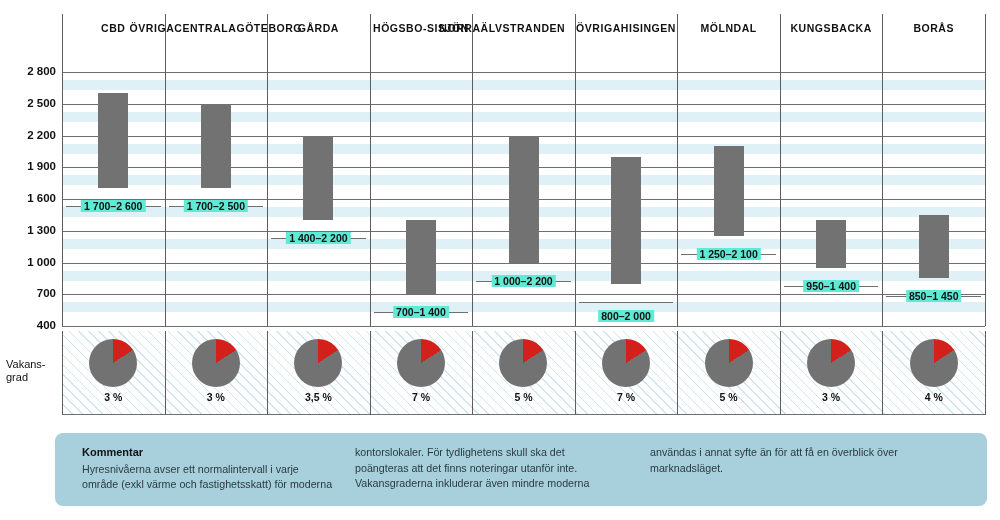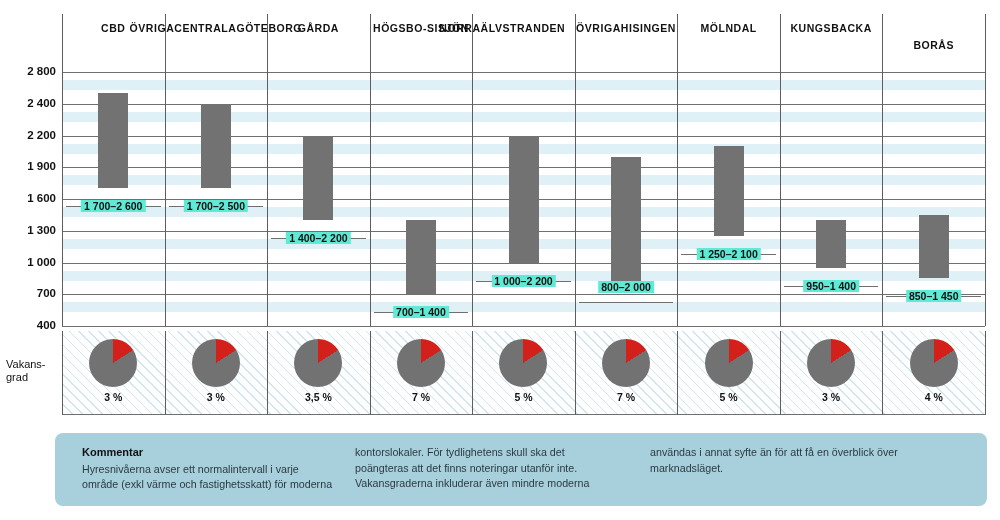--- a/index.html
+++ b/index.html
@@ -82,21 +82,21 @@
   .cmt-title { font-weight:700; color:#111; font-size:11px; margin-bottom:1px; }
   .cmt-body p { margin:0; }
 </style>
 </head>
 <body>
 
 <div id="chart-area">
 
   <div id="yaxis">
       <div class="ytick" style="top: 0px;">2 800</div>
-      <div class="ytick" style="top: 31.75px;">2 400</div>
+      <div class="ytick" style="top: 31.75px;">2 500</div>
       <div class="ytick" style="top: 63.5px;">2 200</div>
       <div class="ytick" style="top: 95.25px;">1 900</div>
       <div class="ytick" style="top: 127px;">1 600</div>
       <div class="ytick" style="top: 158.75px;">1 300</div>
       <div class="ytick" style="top: 190.5px;">1 000</div>
       <div class="ytick" style="top: 222.25px;">700</div>
       <div class="ytick" style="top: 254px;">400</div>
     </div>
 
   <div id="plot">
@@ -157,21 +157,21 @@
         <span>ÖVRIGA</span>
         <br>
         <span>HISINGEN</span>
       </div>
       <div class="col-head" style="left: 677.333px; width: 102.556px;">
         <span>MÖLNDAL</span>
       </div>
       <div class="col-head" style="left: 779.889px; width: 102.556px;">
         <span>KUNGSBACKA</span>
       </div>
-      <div class="col-head" style="left: 882.444px; width: 102.556px; align-items: center;">
+      <div class="col-head" style="left: 882.444px; width: 102.556px;">
         <span>BORÅS</span>
       </div>
     </div>
 
   <div id="bars-layer">
       <div class="bar" style="left: 98.2778px; top: 93.1667px; width: 30px; height: 95.25px;"></div>
       <div class="range-rule" style="left: 66px; width: 94.5556px; top: 206.417px;"></div>
       <div class="range-label" style="left: 113.278px; top: 200.417px; transform: translateX(-50%);">1 700–2 600</div>
       <div class="bar" style="left: 200.833px; top: 103.75px; width: 30px; height: 84.6667px;"></div>
       <div class="range-rule" style="left: 168.556px; width: 94.5556px; top: 206.417px;"></div>
@@ -180,21 +180,21 @@
       <div class="range-rule" style="left: 271.111px; width: 94.5556px; top: 238.167px;"></div>
       <div class="range-label" style="left: 318.389px; top: 232.167px; transform: translateX(-50%);">1 400–2 200</div>
       <div class="bar" style="left: 405.944px; top: 220.167px; width: 30px; height: 74.0833px;"></div>
       <div class="range-rule" style="left: 373.667px; width: 94.5556px; top: 312.25px;"></div>
       <div class="range-label" style="left: 420.944px; top: 306.25px; transform: translateX(-50%);">700–1 400</div>
       <div class="bar" style="left: 508.5px; top: 135.5px; width: 30px; height: 127px;"></div>
       <div class="range-rule" style="left: 476.222px; width: 94.5556px; top: 280.5px;"></div>
       <div class="range-label" style="left: 523.5px; top: 274.5px; transform: translateX(-50%);">1 000–2 200</div>
       <div class="bar" style="left: 611.056px; top: 156.667px; width: 30px; height: 127px;"></div>
       <div class="range-rule" style="left: 578.778px; width: 94.5556px; top: 301.667px;"></div>
-      <div class="range-label" style="left: 626.056px; top: 281px; transform: translateX(-50%);">800–2 000</div>
+      <div class="range-label" style="left: 626.056px; top: 310px; transform: translateX(-50%);">800–2 000</div>
       <div class="bar" style="left: 713.611px; top: 146.083px; width: 30px; height: 89.9583px;"></div>
       <div class="range-rule" style="left: 681.333px; width: 94.5556px; top: 254.042px;"></div>
       <div class="range-label" style="left: 728.611px; top: 248.042px; transform: translateX(-50%);">1 250–2 100</div>
       <div class="bar" style="left: 816.167px; top: 220.167px; width: 30px; height: 47.625px;"></div>
       <div class="range-rule" style="left: 783.889px; width: 94.5556px; top: 285.792px;"></div>
       <div class="range-label" style="left: 831.167px; top: 279.792px; transform: translateX(-50%);">950–1 400</div>
       <div class="bar" style="left: 918.722px; top: 214.875px; width: 30px; height: 63.5px;"></div>
       <div class="range-rule" style="left: 886.444px; width: 94.5556px; top: 296.375px;"></div>
       <div class="range-label" style="left: 933.722px; top: 290.375px; transform: translateX(-50%);">850–1 450</div>
     </div>

